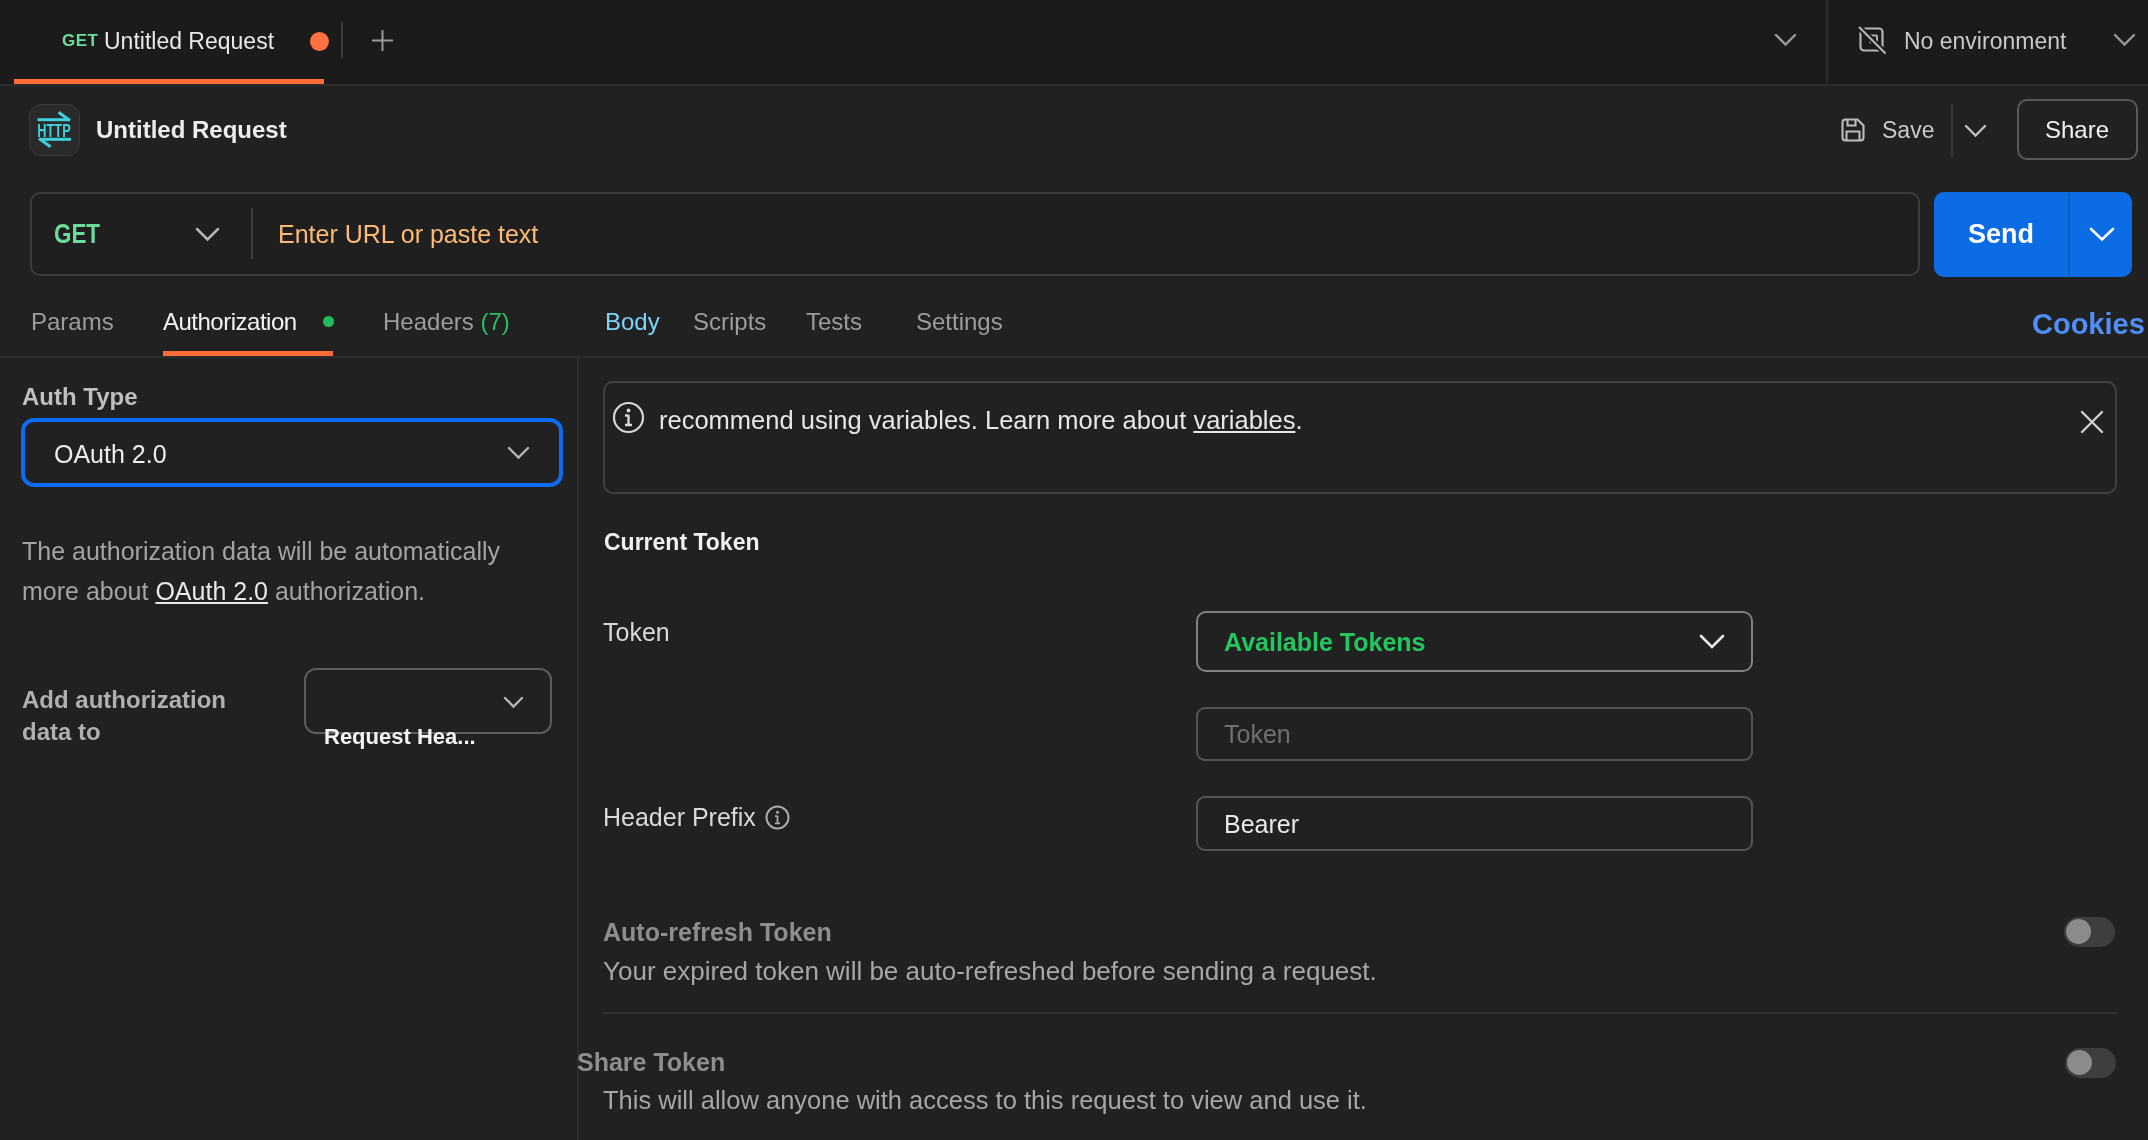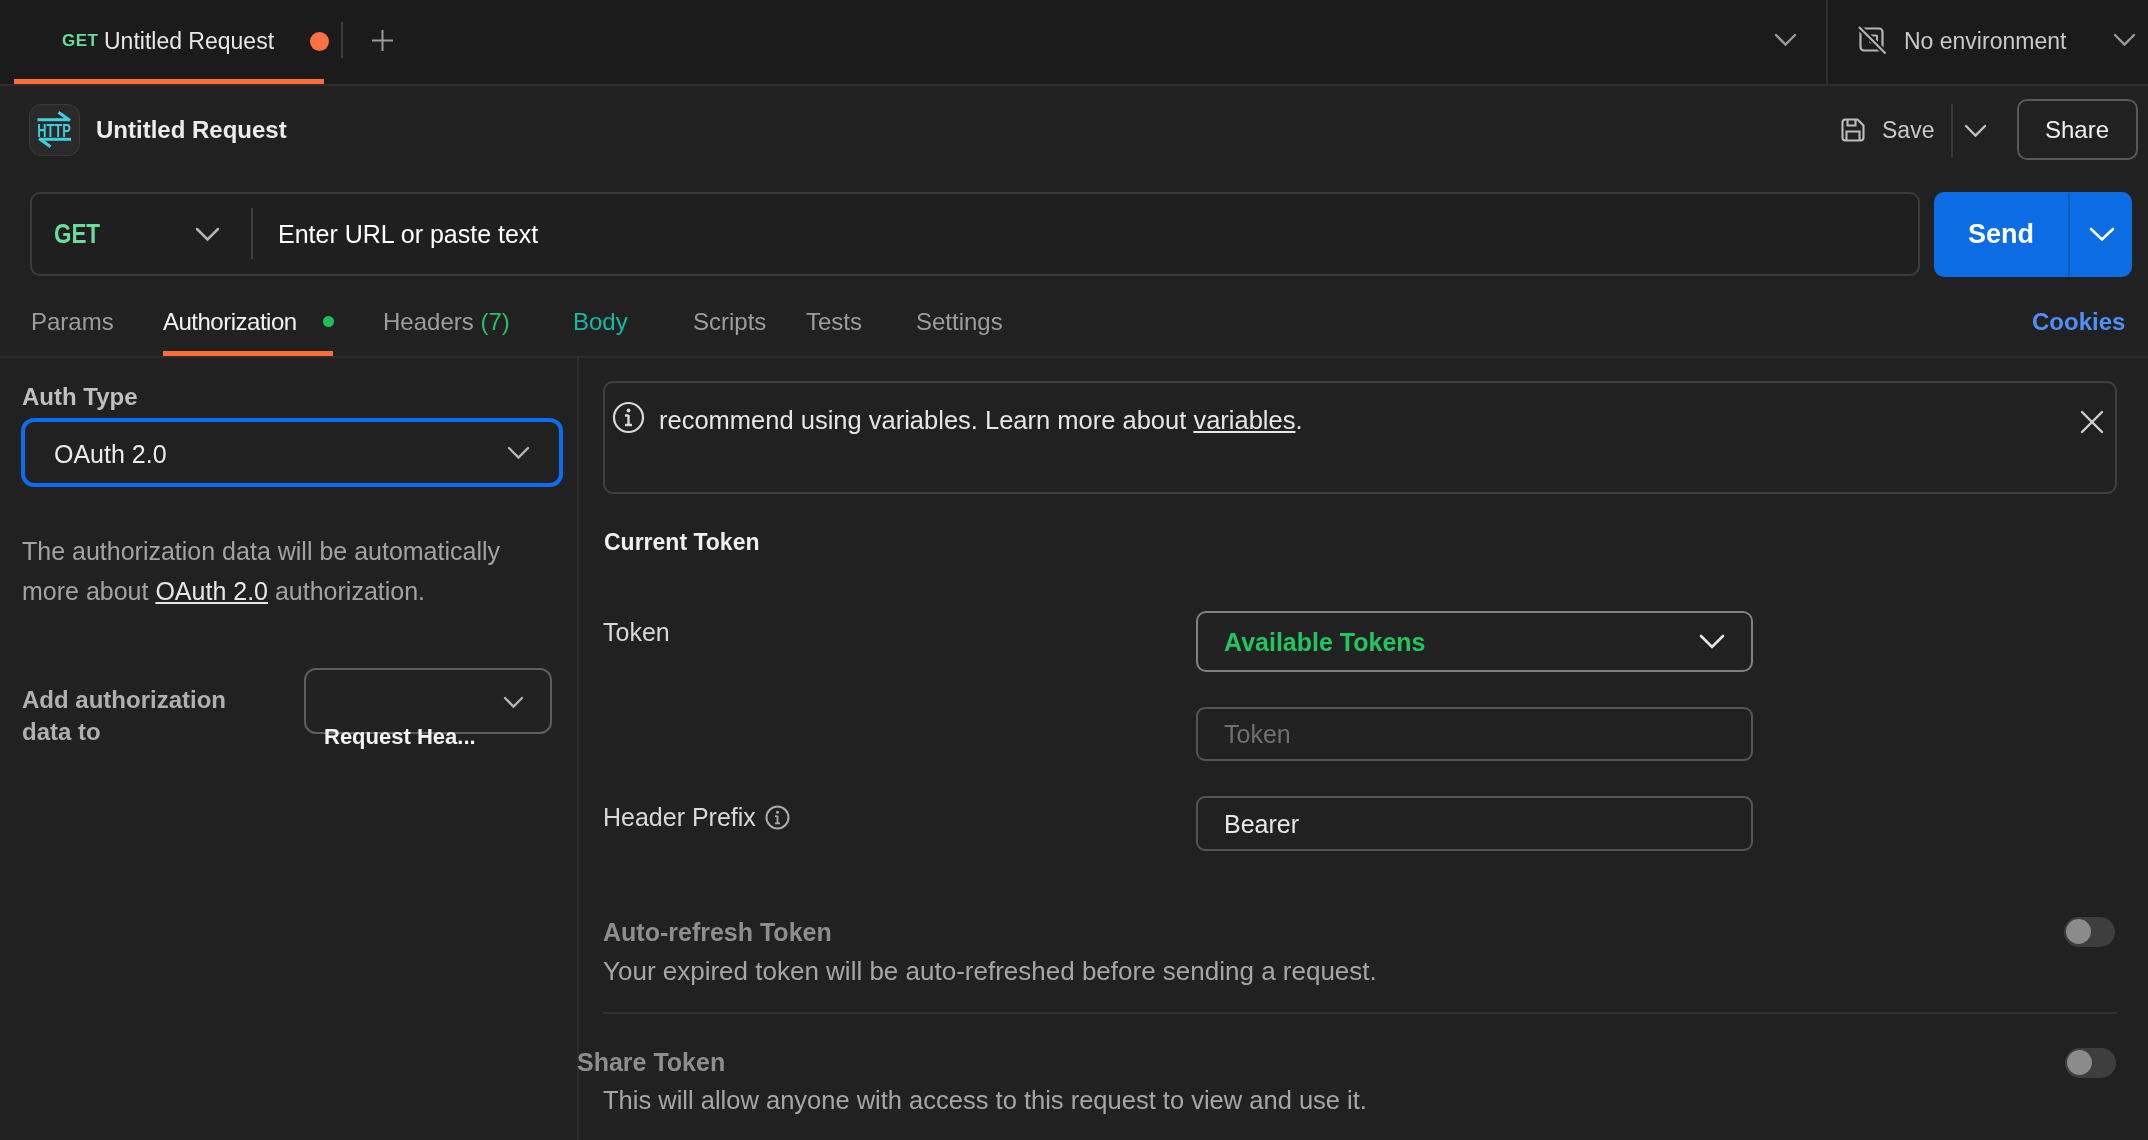--- a/index.html
+++ b/index.html
@@ -58,37 +58,37 @@
     </svg>
   <div class="abs" style="left:2017px;top:99px;width:121px;height:61px;border:2px solid #595959;border-radius:10px;"></div>
   <div class="abs txt" style="left:2045px;top:116px;font-size:24px;color:#f0f0f0;">Share</div>
 
   <div class="abs" style="left:30px;top:192px;width:1890px;height:84px;background:#1f1f1f;border:2px solid #3c3c3c;border-radius:10px;"></div>
   <div class="abs txt" style="left:54px;top:218px;font-size:28px;font-weight:700;color:#6bdd9a;transform:scaleX(0.8);transform-origin:0 50%;">GET</div>
   <svg class="abs" style="left:195px;top:227px;" width="25" height="15" viewBox="0 0 25 15">
       <path d="M2 2 L12.5 12.5 L23 2" stroke="#b5b5b5" stroke-width="2.5" fill="none" stroke-linecap="round"></path>
     </svg>
   <div class="abs" style="left:251px;top:208px;width:2px;height:51px;background:#3f3f3f;"></div>
-  <div class="abs txt" style="left:278px;top:220px;font-size:25px;color:#ffffff;">Enter URL or paste text</div>
+  <div class="abs txt" style="left:278px;top:220px;font-size:25px;color:#fdba74;">Enter URL or paste text</div>
   <div class="abs" style="left:1934px;top:192px;width:198px;height:85px;background:#0b6ce4;border-radius:10px;"></div>
   <div class="abs txt" style="left:1968px;top:219px;font-size:27px;font-weight:700;color:#ffffff;">Send</div>
   <div class="abs" style="left:2068px;top:193px;width:2px;height:83px;background:#0a5bc0;"></div>
   <svg class="abs" style="left:2089px;top:227px;" width="26" height="15" viewBox="0 0 26 15">
       <path d="M2 2 L13 12.5 L24 2" stroke="#ffffff" stroke-width="2.6" fill="none" stroke-linecap="round"></path>
     </svg>
 
   <div class="abs txt" style="left:31px;top:308px;font-size:24px;color:#9d9d9d;">Params</div>
   <div class="abs txt" style="left:163px;top:308px;font-size:24px;letter-spacing:-0.5px;color:#f3f3f3;">Authorization</div>
   <div class="abs" style="left:323px;top:316px;width:11px;height:11px;border-radius:50%;background:#1dbf5a;"></div>
   <div class="abs txt" style="left:383px;top:308px;font-size:24px;color:#9d9d9d;">Headers <span style="color:#27c063;">(7)</span></div>
-  <div class="abs txt" style="left:573px;top:308px;font-size:24px;color:#14b8a6;">Body</div>
+  <div class="abs txt" style="left:605px;top:308px;font-size:24px;color:#7dd3fc;">Body</div>
   <div class="abs txt" style="left:680px;top:308px;font-size:24px;color:#9d9d9d;margin-left:13px;">Scripts</div>
   <div class="abs txt" style="left:806px;top:308px;font-size:24px;color:#9d9d9d;">Tests</div>
   <div class="abs txt" style="left:916px;top:308px;font-size:24px;color:#9d9d9d;">Settings</div>
-  <div class="abs txt" style="left:2032px;top:308px;font-size:24px;font-weight:700;color:#4f8ff7;">Cookies</div>
+  <div class="abs txt" style="left:2032px;top:308px;font-size:29px;font-weight:700;color:#4f8ff7;">Cookies</div>
   <div class="abs" style="left:163px;top:351px;width:170px;height:5px;background:#ff6c37;"></div>
   <div class="abs" style="left:0;top:356px;width:2148px;height:2px;background:#2c2c2c;"></div>
 
   <div class="abs" style="left:577px;top:358px;width:2px;height:782px;background:#2c2c2c;"></div>
   <div class="abs txt" style="left:22px;top:383px;font-size:24px;font-weight:700;color:#bfbfbf;">Auth Type</div>
   <div class="abs" style="left:21px;top:418px;width:542px;height:69px;border:4.5px solid #0d6cf2;border-radius:13px;"></div>
   <div class="abs txt" style="left:54px;top:440px;font-size:25px;color:#ececec;">OAuth 2.0</div>
   <svg class="abs" style="left:507px;top:446px;" width="23" height="14" viewBox="0 0 23 14">
       <path d="M2 2 L11.5 11.5 L21 2" stroke="#b5b5b5" stroke-width="2.4" fill="none" stroke-linecap="round"></path>
     </svg>

